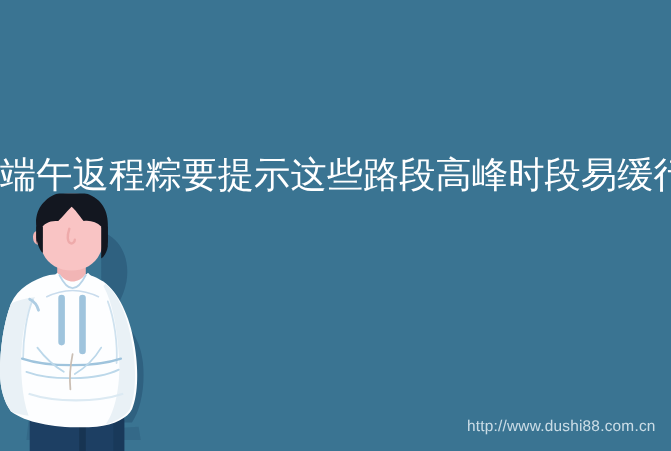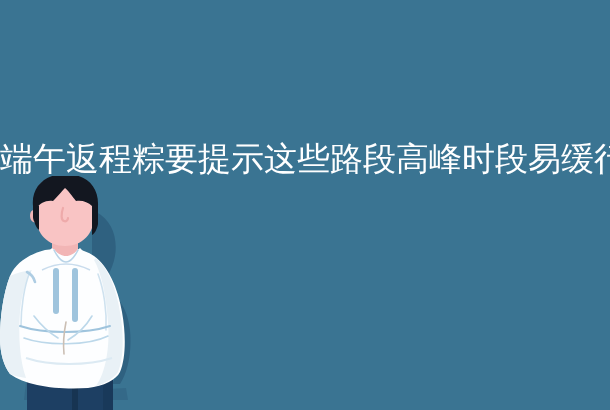--- a/index.html
+++ b/index.html
@@ -163,14 +163,15 @@
 
           <path d="M26 182 C50 190 88 190 112 182" fill="none" stroke="#dceaf3" stroke-width="2"></path>
         </g>
 
       </g>
     </svg>
   </div>
 
   <div id="headline">端午返程粽要提示这些路段高峰时段易缓行</div>
 
+  <div id="watermark">http://www.dushi88.com.cn</div>
 
 </div>
 
 </body></html>

